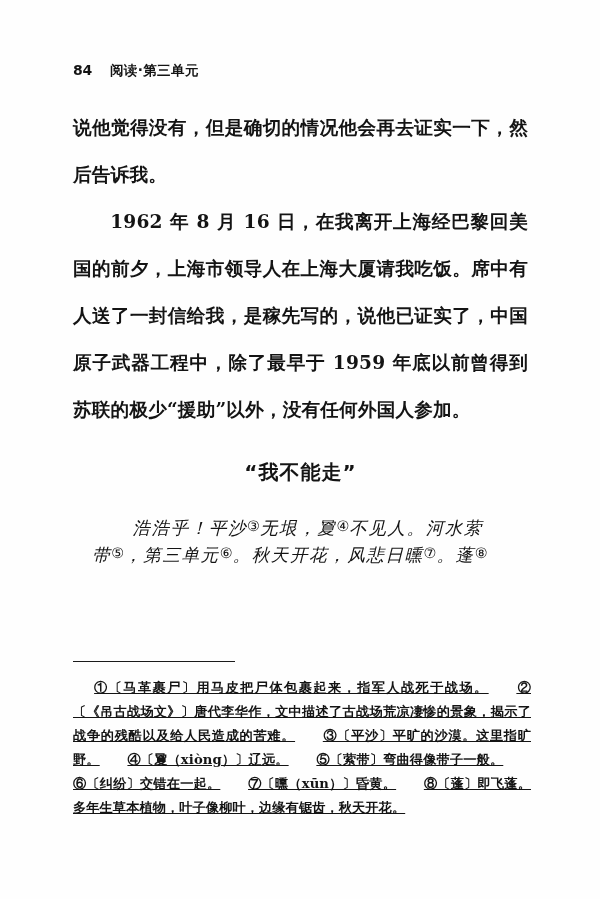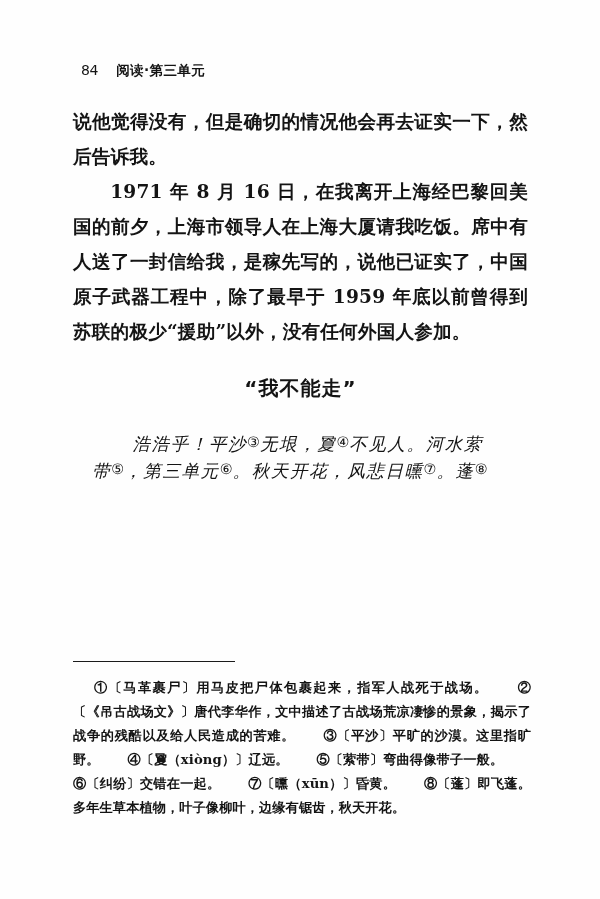--- a/index.html
+++ b/index.html
@@ -29,44 +29,43 @@
     position: absolute;
     left: 73px;
     top: 62px;
     display: flex;
     align-items: baseline;
     gap: 18px;
     white-space: nowrap;
   }
   .runhead-num {
     font-family: "DejaVu Sans", "Liberation Sans", sans-serif;
-    font-weight: normal;
+    font-weight: bold;
     font-size: 14px;
     letter-spacing: -0.3px;
-    margin-left: 8px;
   }
   .runhead-title {
     font-family: "DejaVu Sans", "Liberation Sans", sans-serif;
     font-weight: bold;
     font-size: 13.5px;
     letter-spacing: 0.4px;
     text-align: center;
   }
 
   
   .body-area {
     position: absolute;
     left: 73px;
     top: 104px;
     width: 455px;
   }
 
   .para {
     font-size: 18.6px;
-    line-height: 35px;
+    line-height: 47px;
     text-align: justify;
     text-align-last: left;
     margin: 0;
     letter-spacing: 0.2px;
     font-family: "DejaVu Serif", "Liberation Serif", serif;
     font-weight: bold;
   }
   .para + .para { margin-top: 0px; }
   .para.indent { text-indent: 2em; }
 
@@ -115,39 +114,39 @@
     top: 676px;
     width: 458px;
     font-size: 13.2px;
     line-height: 24px;
     text-align: justify;
     text-align-last: left;
     font-family: "DejaVu Serif", "Liberation Serif", serif;
     font-weight: bold;
     letter-spacing: 0.1px;
   }
-  .footnotes p { margin: 0; text-indent: 0; }
+  .footnotes p { margin: 0; text-indent: 0; text-decoration: underline; }
   .footnotes .first { text-indent: 1.6em; }
   .gap { display: inline-block; width: 2.1em; }
 </style>
 </head>
 <body>
 
 <div class="page">
 
   <div class="runhead">
     <span class="runhead-num">84</span>
     <span class="runhead-title">阅读·第三单元</span>
   </div>
 
   <div class="body-area">
 
     <p class="para">说他觉得没有，但是确切的情况他会再去证实一下，然后告诉我。</p>
 
-    <p class="para indent">1971 年 8 月 16 日，在我离开上海经巴黎回美国的前夕，上海市领导人在上海大厦请我吃饭。席中有人送了一封信给我，是稼先写的，说他已证实了，中国原子武器工程中，除了最早于 1959 年底以前曾得到苏联的极少“援助”以外，没有任何外国人参加。</p>
+    <p class="para indent">1962 年 8 月 16 日，在我离开上海经巴黎回美国的前夕，上海市领导人在上海大厦请我吃饭。席中有人送了一封信给我，是稼先写的，说他已证实了，中国原子武器工程中，除了最早于 1959 年底以前曾得到苏联的极少“援助”以外，没有任何外国人参加。</p>
 
 
     <div class="sec-heading">“我不能走”</div>
 
 
     <div class="quote-block">
       <div class="quote-line-1"><span>浩浩乎！平沙</span><span class="fn-mark">③</span><span>无垠，夐</span><span class="fn-mark">④</span><span>不见人。河水萦</span></div>
       <div class="quote-line-2"><span>带</span><span class="fn-mark">⑤</span><span>，第三单元</span><span class="fn-mark">⑥</span><span>。秋天开花，风悲日曛</span><span class="fn-mark">⑦</span><span>。蓬</span><span class="fn-mark">⑧</span></div>
     </div>
 

